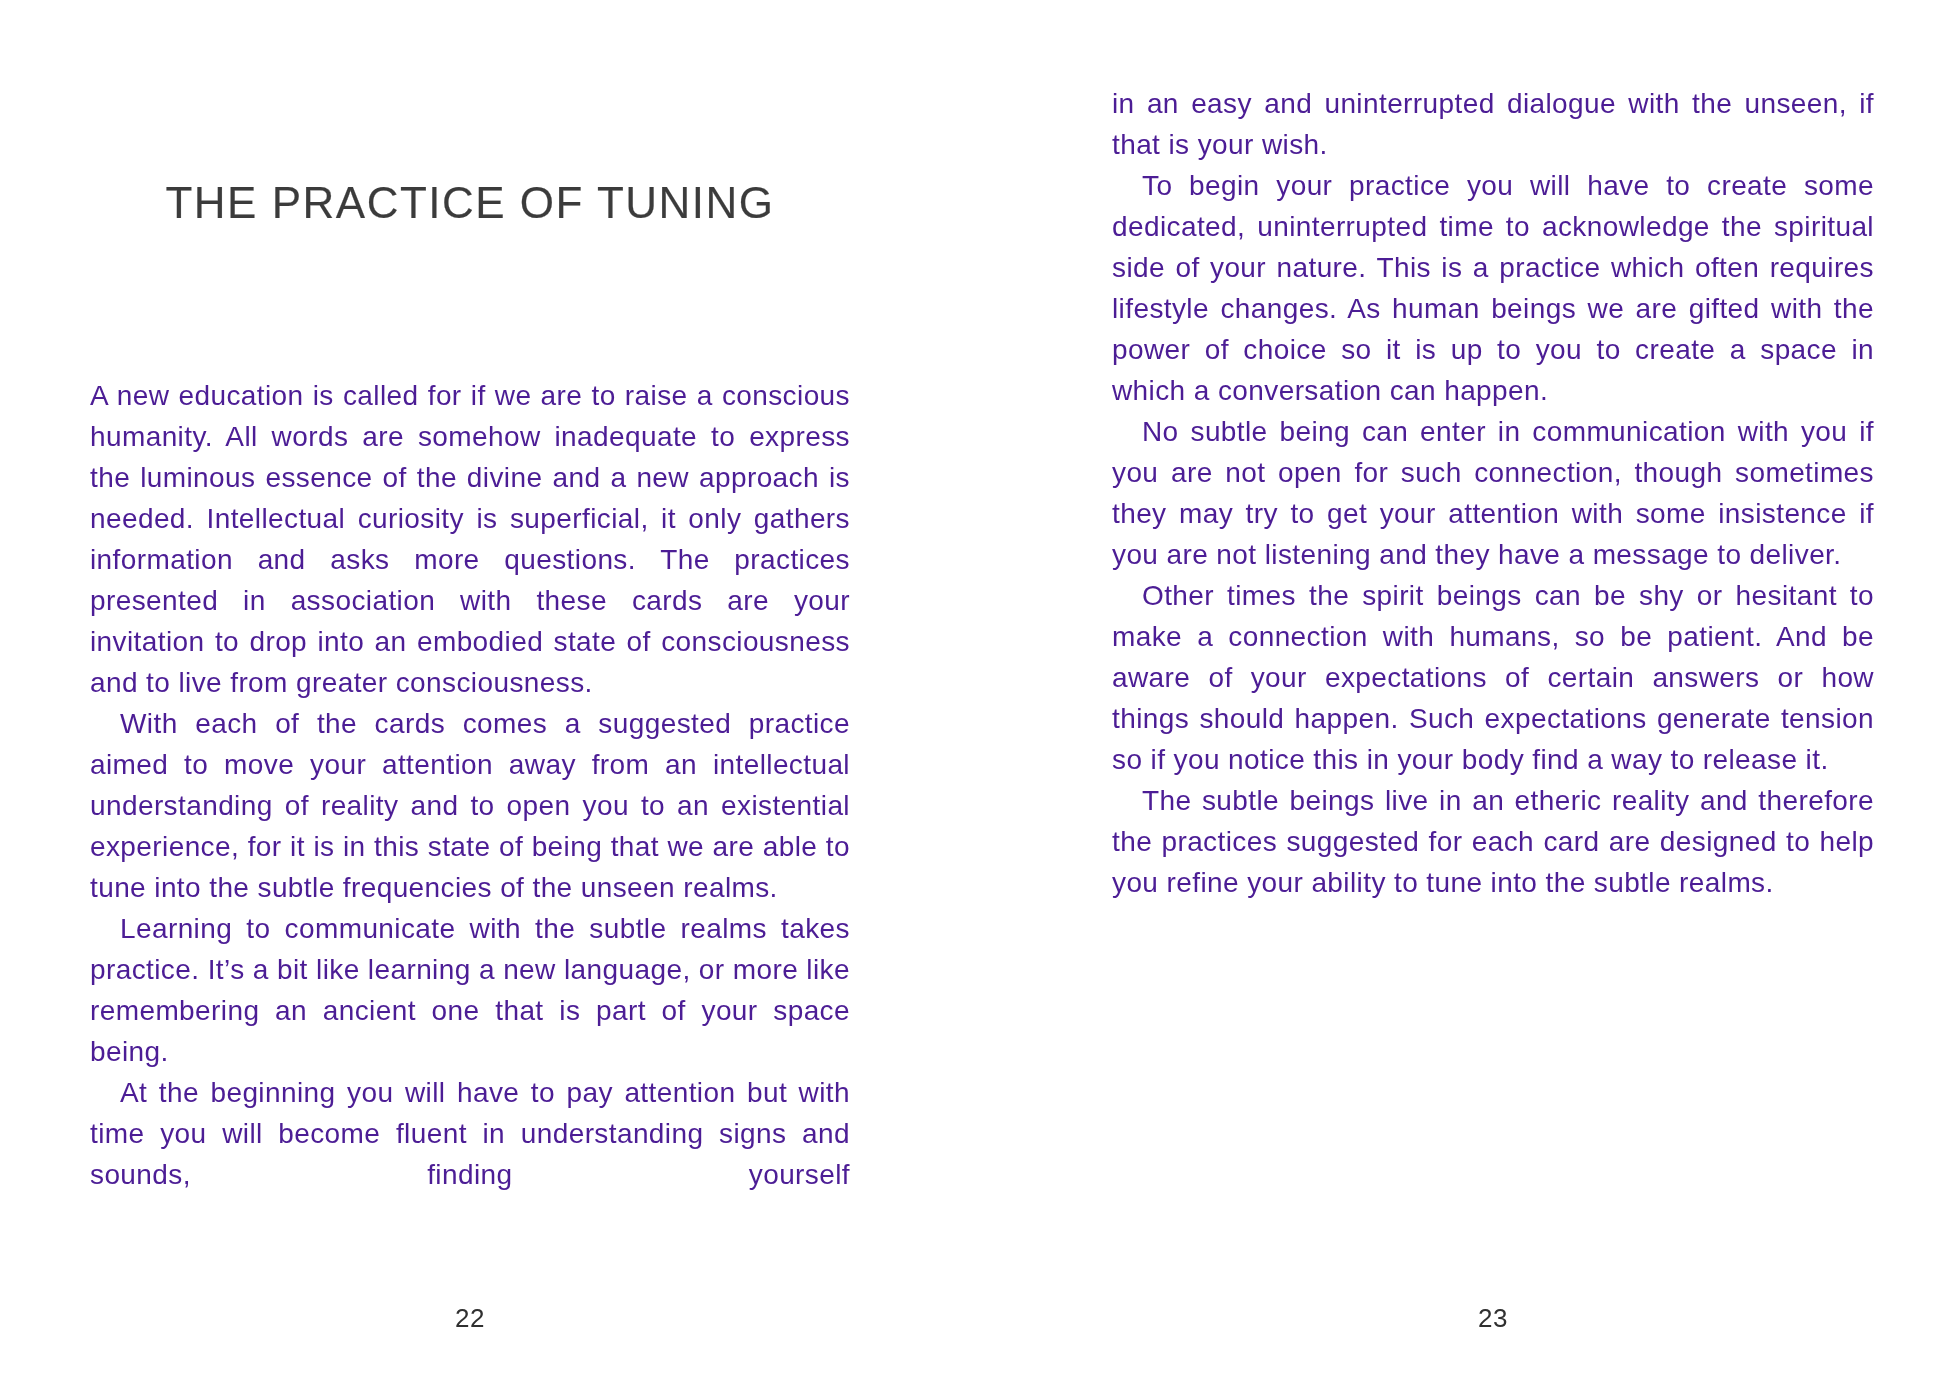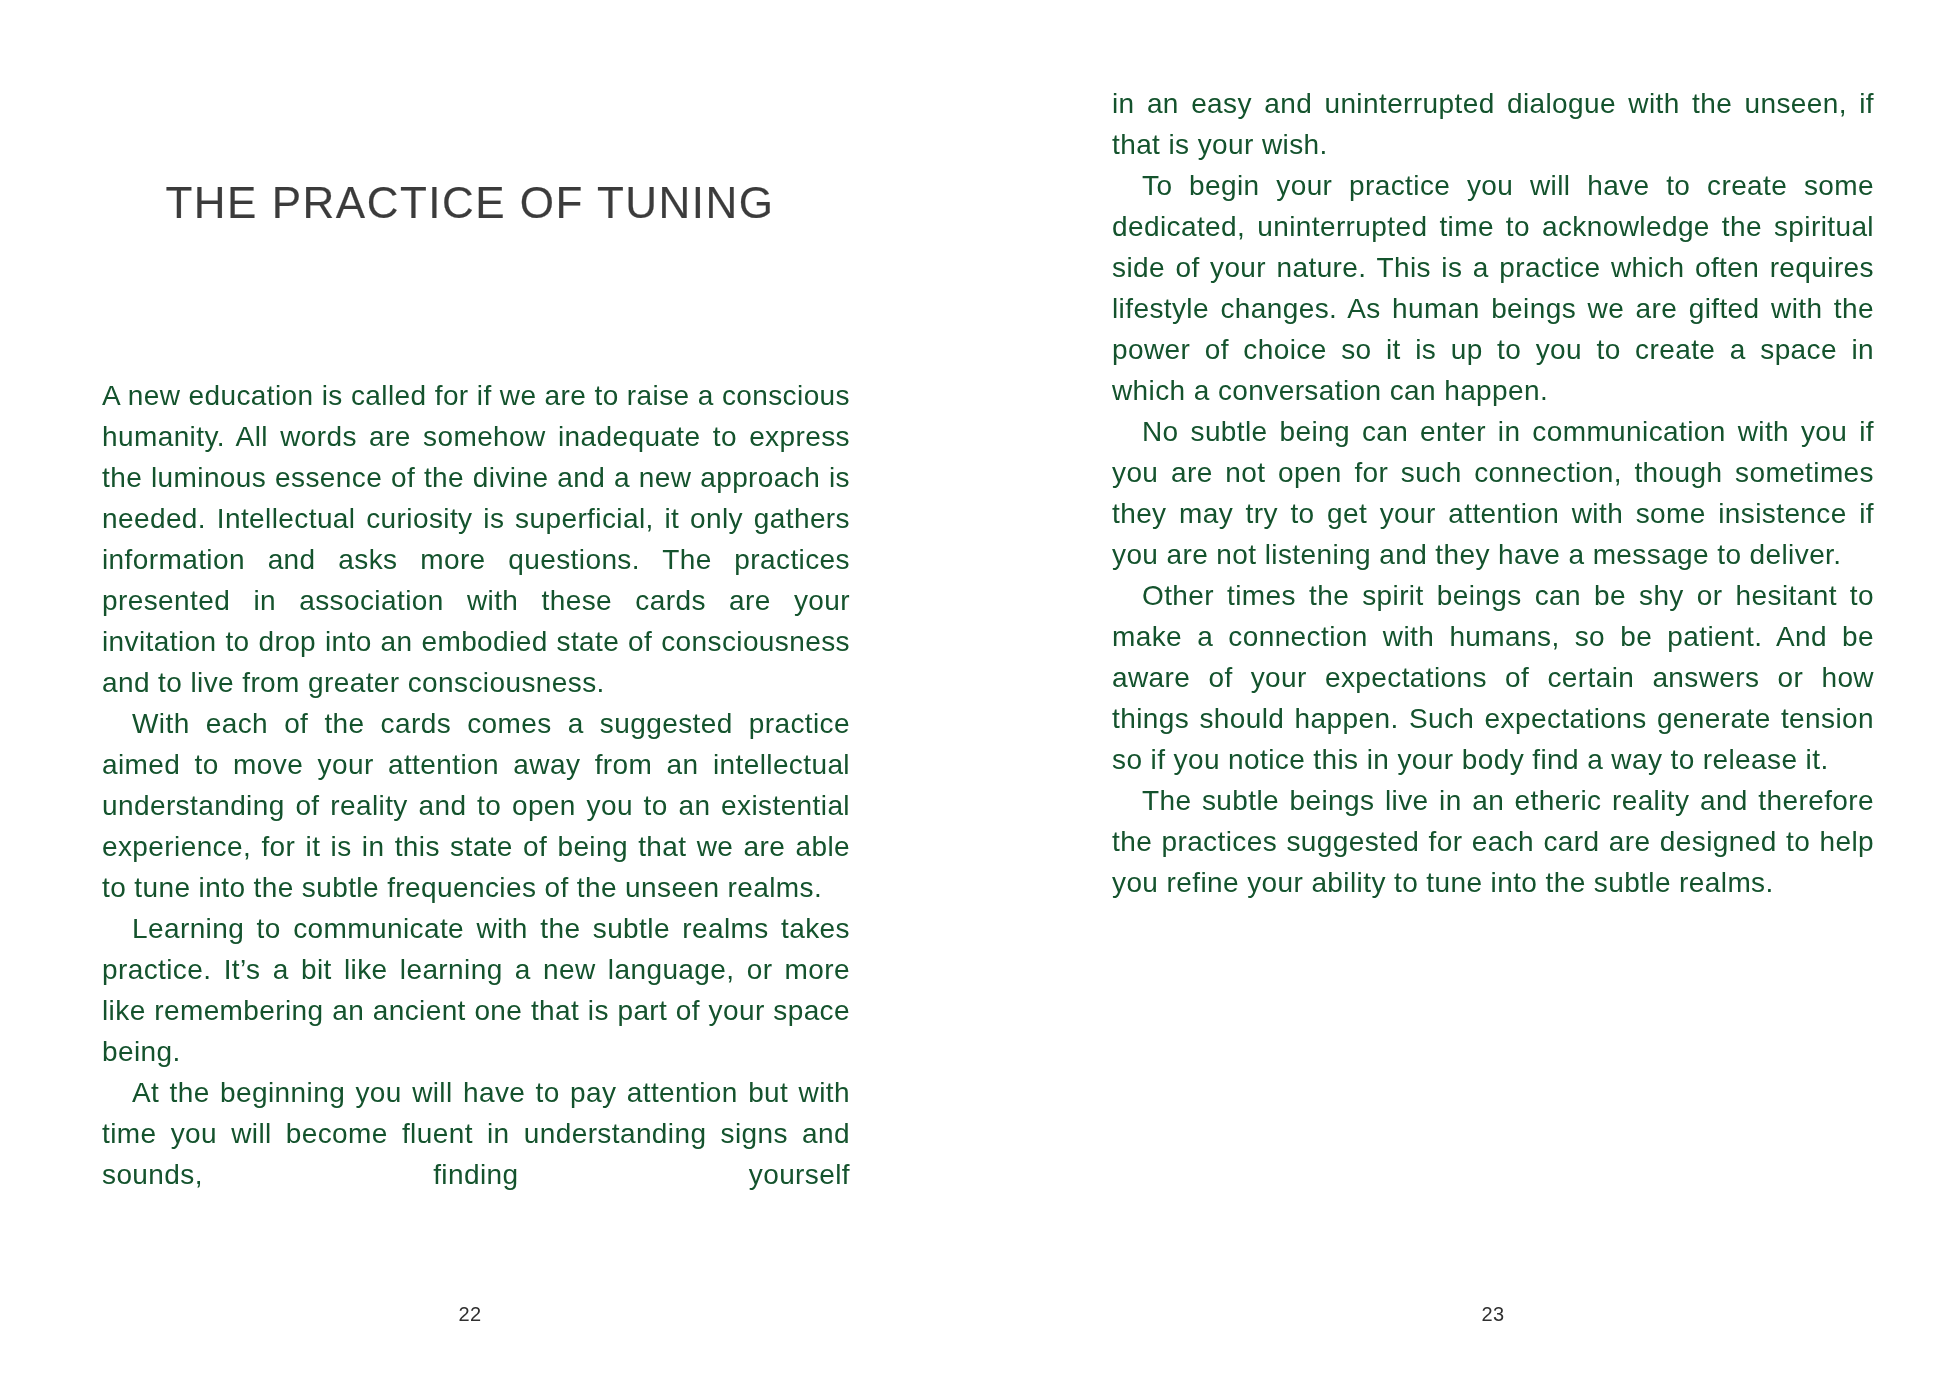--- a/index.html
+++ b/index.html
@@ -38,40 +38,40 @@
     letter-spacing: 1.5px;
     color: #3b3b3b;
     -webkit-text-stroke: 0.2px #6a6a6a;
   }
   .title-line { white-space: nowrap; display: inline-block; }
 
   .body-text {
     position: absolute;
     left: 0;
     right: 0;
-    color: #14532d;
+    color: #4c1d95;
     font-size: 28px;
     line-height: 41px;
     letter-spacing: 0.4px;
     text-align: justify;
   }
-  .page-left  .body-text { top: 375px; margin-left: 12px; }
+  .page-left  .body-text { top: 375px; }
   .page-right .body-text { top: 83px; }
 
   .body-text p { margin: 0; }
   .body-text p.indent { text-indent: 30px; }
   .body-text p.continues { text-align-last: justify; }
 
   .page-number {
     position: absolute;
     top: 1303px;
     left: 0;
     right: 0;
     text-align: center;
-    font-size: 20px;
+    font-size: 26px;
     color: #303030;
     letter-spacing: 0.5px;
   }
 </style>
 </head>
 <body>
 
 <div id="screen">
 
   <section class="page page-left">

